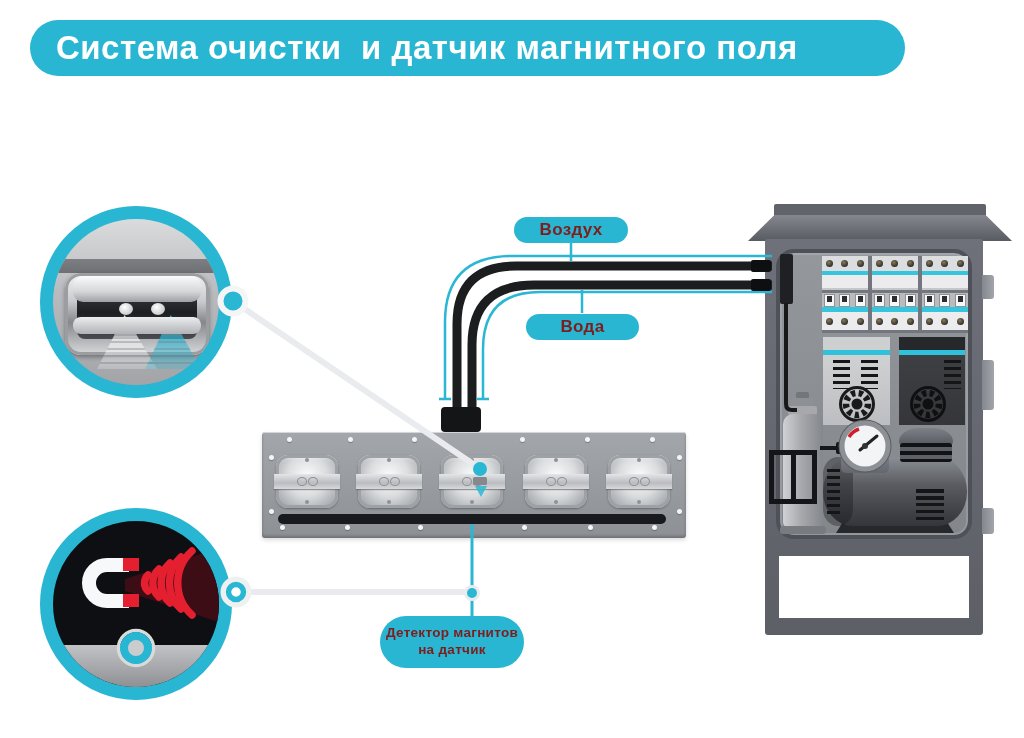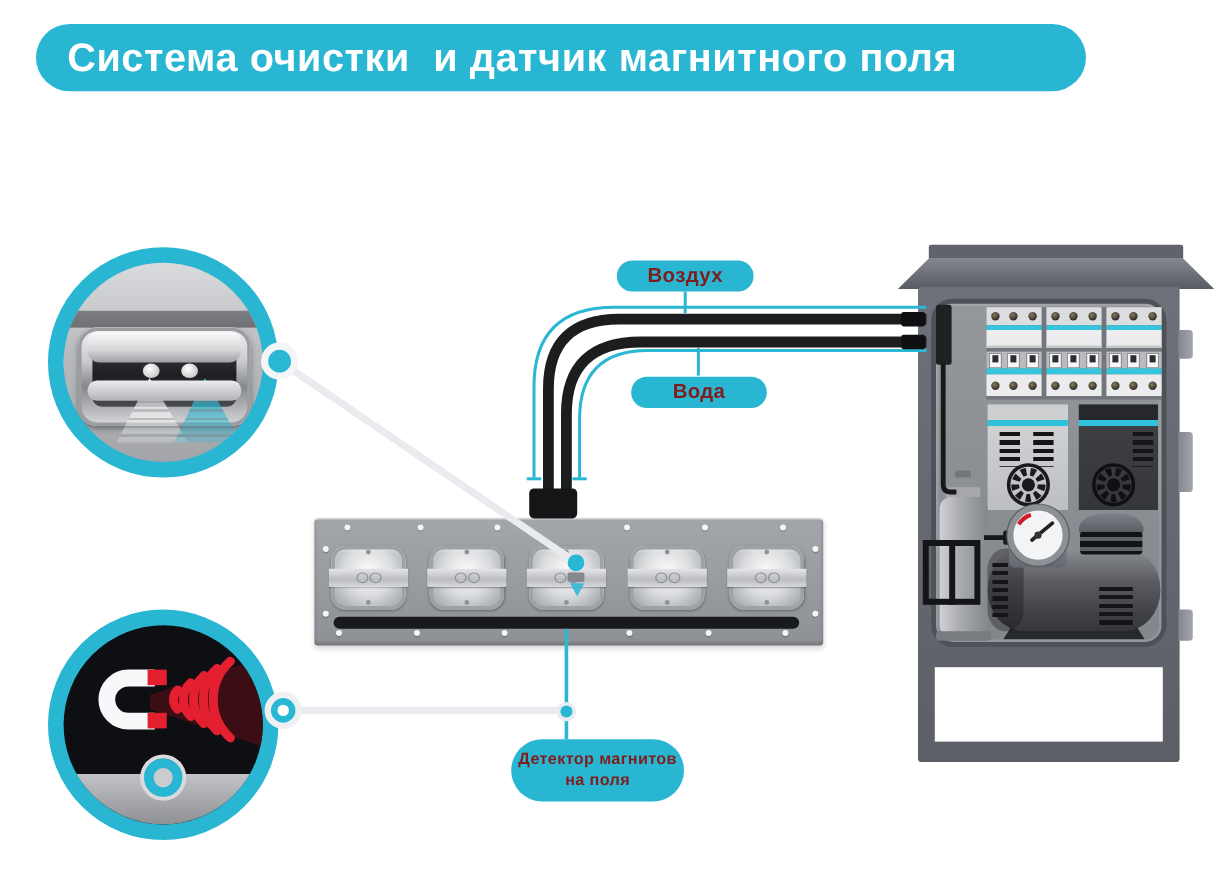--- a/index.html
+++ b/index.html
@@ -53,21 +53,21 @@
   .cc{width:8px;height:7px;border:1.6px solid #8d9094;border-radius:50%;}
   .pdot{position:absolute;left:50%;width:4px;height:4px;margin-left:-2px;border-radius:50%;background:#8f9296;}
   .rivet{position:absolute;width:5px;height:5px;border-radius:50%;background:#f4f5f6;box-shadow:0 1px 1px rgba(0,0,0,.25);}
   #detectorBar{left:16px;top:82px;width:388px;height:10px;border-radius:5px;background:#191a1d;}
 
   
   .pill{background:#29b6d3;color:#7f1d1d;display:flex;align-items:center;justify-content:center;
         font-weight:600;letter-spacing:.3px;}
   #airLabel{left:514px;top:217px;width:114px;height:26px;border-radius:14px;font-size:17px;}
   #waterLabel{left:526px;top:314px;width:113px;height:26px;border-radius:14px;font-size:17px;}
-  #detectorLabel{left:426px;top:616px;width:144px;height:52px;border-radius:26px;flex-direction:column;
+  #detectorLabel{left:380px;top:616px;width:144px;height:52px;border-radius:26px;flex-direction:column;
                  font-size:13.5px;font-weight:700;line-height:1.25;}
 
   
   #roofLip{left:774px;top:204px;width:212px;height:13px;background:#60636a;border-radius:2px;}
   #roofFlange{left:748px;top:215px;width:264px;height:26px;background:linear-gradient(180deg,#84878e,#585b62);
               clip-path:polygon(10% 0,90% 0,100% 100%,0 100%);}
   #cabBody{left:765px;top:239px;width:218px;height:396px;border-radius:3px;
            background:linear-gradient(180deg,#6e717a,#5c5f66);}
   #cabInner{left:776px;top:249px;width:196px;height:290px;border-radius:18px;
             background:linear-gradient(180deg,#94979c,#83868b);
@@ -420,15 +420,15 @@
   </svg>
 
   <div class="abs pill" id="airLabel">
     <span>Воздух</span>
   </div>
   <div class="abs pill" id="waterLabel">
     <span>Вода</span>
   </div>
   <div class="abs pill" id="detectorLabel">
     <span>Детектор магнитов</span>
-    <span>на поля</span>
+    <span>на датчик</span>
   </div>
 </div>
 
 </body></html>

